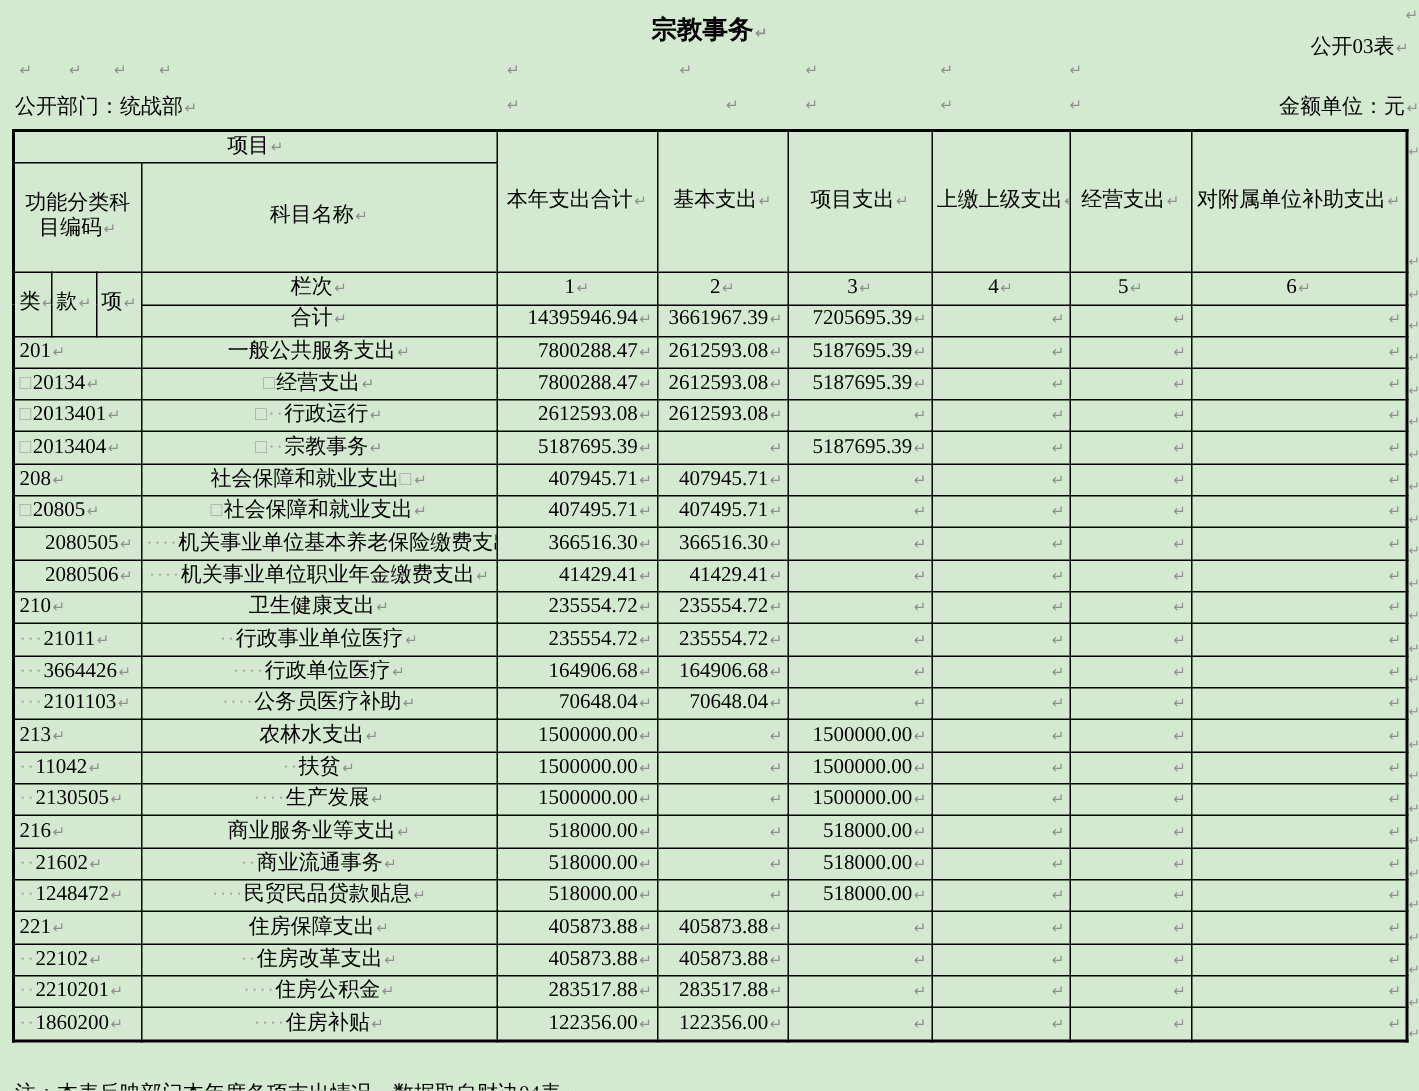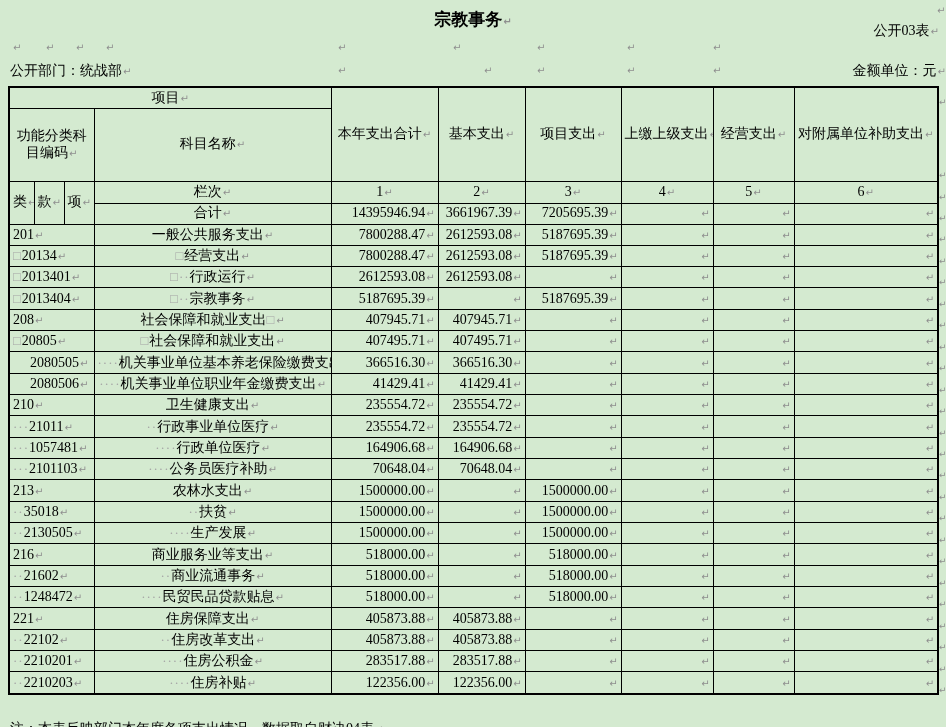--- a/index.html
+++ b/index.html
@@ -237,21 +237,21 @@
     <td class="code-cell" colspan="3"><span class="pfx">···</span><span class="serif">21011</span><span class="pmark">↵</span></td>
     <td class="name-cell"><span class="pfx">··</span><span>行政事业单位医疗</span><span class="sfx"></span><span class="pmark">↵</span></td>
     <td class="num-cell serif"><span>235554.72</span><span class="pmark">↵</span></td>
     <td class="num-cell serif"><span>235554.72</span><span class="pmark">↵</span></td>
     <td class="num-cell serif"><span></span><span class="pmark">↵</span></td>
     <td class="num-cell serif"><span></span><span class="pmark">↵</span></td>
     <td class="num-cell serif"><span></span><span class="pmark">↵</span></td>
     <td class="num-cell serif"><span></span><span class="pmark">↵</span></td>
   </tr>
       <tr>
-    <td class="code-cell" colspan="3"><span class="pfx">···</span><span class="serif">1057481</span><span class="pmark">↵</span></td>
+    <td class="code-cell" colspan="3"><span class="pfx">···</span><span class="serif">3664426</span><span class="pmark">↵</span></td>
     <td class="name-cell"><span class="pfx">····</span><span>行政单位医疗</span><span class="sfx"></span><span class="pmark">↵</span></td>
     <td class="num-cell serif"><span>164906.68</span><span class="pmark">↵</span></td>
     <td class="num-cell serif"><span>164906.68</span><span class="pmark">↵</span></td>
     <td class="num-cell serif"><span></span><span class="pmark">↵</span></td>
     <td class="num-cell serif"><span></span><span class="pmark">↵</span></td>
     <td class="num-cell serif"><span></span><span class="pmark">↵</span></td>
     <td class="num-cell serif"><span></span><span class="pmark">↵</span></td>
   </tr>
       <tr>
     <td class="code-cell" colspan="3"><span class="pfx">···</span><span class="serif">2101103</span><span class="pmark">↵</span></td>
@@ -267,21 +267,21 @@
     <td class="code-cell" colspan="3"><span class="pfx"></span><span class="serif">213</span><span class="pmark">↵</span></td>
     <td class="name-cell"><span class="pfx"></span><span>农林水支出</span><span class="sfx"></span><span class="pmark">↵</span></td>
     <td class="num-cell serif"><span>1500000.00</span><span class="pmark">↵</span></td>
     <td class="num-cell serif"><span></span><span class="pmark">↵</span></td>
     <td class="num-cell serif"><span>1500000.00</span><span class="pmark">↵</span></td>
     <td class="num-cell serif"><span></span><span class="pmark">↵</span></td>
     <td class="num-cell serif"><span></span><span class="pmark">↵</span></td>
     <td class="num-cell serif"><span></span><span class="pmark">↵</span></td>
   </tr>
       <tr>
-    <td class="code-cell" colspan="3"><span class="pfx">··</span><span class="serif">35018</span><span class="pmark">↵</span></td>
+    <td class="code-cell" colspan="3"><span class="pfx">··</span><span class="serif">11042</span><span class="pmark">↵</span></td>
     <td class="name-cell"><span class="pfx">··</span><span>扶贫</span><span class="sfx"></span><span class="pmark">↵</span></td>
     <td class="num-cell serif"><span>1500000.00</span><span class="pmark">↵</span></td>
     <td class="num-cell serif"><span></span><span class="pmark">↵</span></td>
     <td class="num-cell serif"><span>1500000.00</span><span class="pmark">↵</span></td>
     <td class="num-cell serif"><span></span><span class="pmark">↵</span></td>
     <td class="num-cell serif"><span></span><span class="pmark">↵</span></td>
     <td class="num-cell serif"><span></span><span class="pmark">↵</span></td>
   </tr>
       <tr>
     <td class="code-cell" colspan="3"><span class="pfx">··</span><span class="serif">2130505</span><span class="pmark">↵</span></td>
@@ -347,21 +347,21 @@
     <td class="code-cell" colspan="3"><span class="pfx">··</span><span class="serif">2210201</span><span class="pmark">↵</span></td>
     <td class="name-cell"><span class="pfx">····</span><span>住房公积金</span><span class="sfx"></span><span class="pmark">↵</span></td>
     <td class="num-cell serif"><span>283517.88</span><span class="pmark">↵</span></td>
     <td class="num-cell serif"><span>283517.88</span><span class="pmark">↵</span></td>
     <td class="num-cell serif"><span></span><span class="pmark">↵</span></td>
     <td class="num-cell serif"><span></span><span class="pmark">↵</span></td>
     <td class="num-cell serif"><span></span><span class="pmark">↵</span></td>
     <td class="num-cell serif"><span></span><span class="pmark">↵</span></td>
   </tr>
       <tr>
-    <td class="code-cell" colspan="3"><span class="pfx">··</span><span class="serif">2210203</span><span class="pmark">↵</span></td>
+    <td class="code-cell" colspan="3"><span class="pfx">··</span><span class="serif">1860200</span><span class="pmark">↵</span></td>
     <td class="name-cell"><span class="pfx">····</span><span>住房补贴</span><span class="sfx"></span><span class="pmark">↵</span></td>
     <td class="num-cell serif"><span>122356.00</span><span class="pmark">↵</span></td>
     <td class="num-cell serif"><span>122356.00</span><span class="pmark">↵</span></td>
     <td class="num-cell serif"><span></span><span class="pmark">↵</span></td>
     <td class="num-cell serif"><span></span><span class="pmark">↵</span></td>
     <td class="num-cell serif"><span></span><span class="pmark">↵</span></td>
     <td class="num-cell serif"><span></span><span class="pmark">↵</span></td>
   </tr>
     </tbody>
 </table>

